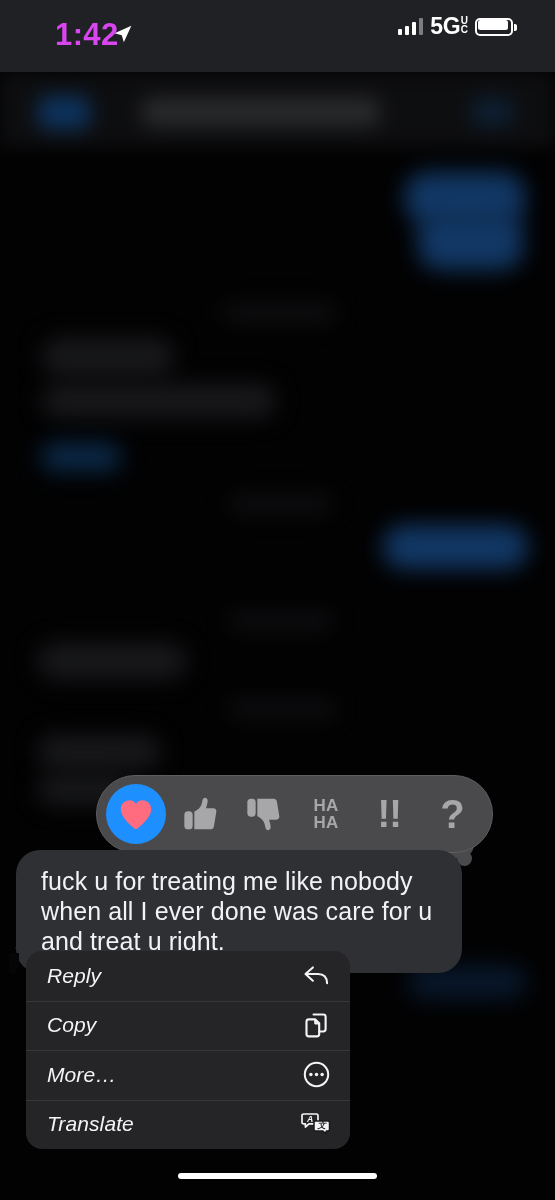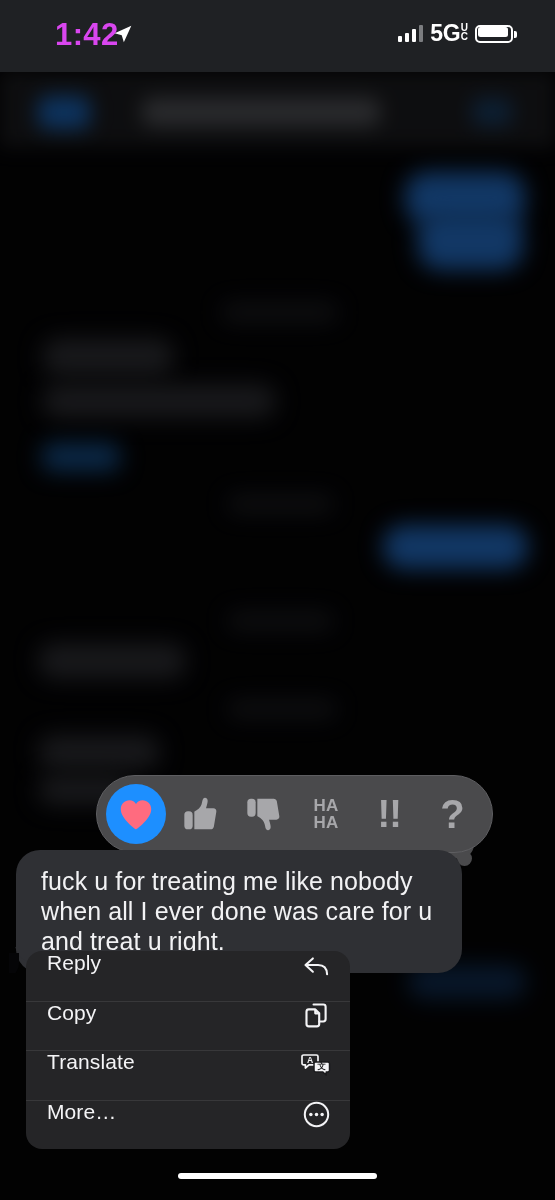--- a/index.html
+++ b/index.html
@@ -26,21 +26,21 @@
   .sb-time {
     position:absolute; left:55px; top:17px;
     font-size:31px; font-weight:700; color:#d946ef;
     letter-spacing:.4px;
   }
   .sb-loc {
     position:absolute; left:113px; top:24px;
     width:20px; height:20px;
   }
   .sb-right {
-    position:absolute; right:42px; top:22px;
+    position:absolute; right:42px; top:15px;
     display:flex; align-items:center; gap:7px;
   }
   .sig { display:flex; align-items:flex-end; gap:2.5px; height:17px; }
   .sig i { display:block; width:4.5px; background:#fff; border-radius:1px; }
   .sig i:nth-child(1){ height:6px; }
   .sig i:nth-child(2){ height:9.5px; }
   .sig i:nth-child(3){ height:13px; }
   .sig i:nth-child(4){ height:17px; background:#7b7d80; }
   .net { display:flex; align-items:flex-start; color:#fff; }
   .net-main { font-size:23px; font-weight:600; line-height:1; letter-spacing:-.3px; }
@@ -196,22 +196,23 @@
     position:absolute; left:26px; top:951px;
     width:324px;
     background:#252527;
     border-radius:16px;
     overflow:hidden;
     z-index:40;
   }
   .ctx-row {
     position:relative;
     height:49.5px;
-    display:flex; align-items:flex-start;
+    display:flex; align-items:center;
     padding:0 19px 0 21px;
+    font-style:italic;
   }
   .ctx-row + .ctx-row::before {
     content:"";
     position:absolute; left:0; top:0;
     width:100%; height:1px;
     background:#38383a;
   }
   .ctx-label {
     flex:1;
     color:#f4f4f6;
@@ -367,39 +368,39 @@
       <span class="ctx-icon">
         <svg width="25" height="27" viewBox="0 0 22 24">
           <path d="M8.4 2.2 L17.0 2.2 C18.2 2.2 19.1 3.1 19.1 4.3 L19.1 15.2 C19.1 16.4 18.2 17.3 17.0 17.3 L13.5 17.3" fill="none" stroke="#f4f4f6" stroke-width="1.9" stroke-linecap="round" stroke-linejoin="round"></path>
           <path d="M9.9 6.6 L4.2 6.6 C3.0 6.6 2.1 7.5 2.1 8.7 L2.1 19.6 C2.1 20.8 3.0 21.7 4.2 21.7 L11.3 21.7 C12.5 21.7 13.4 20.8 13.4 19.6 L13.4 10.1 Z" fill="none" stroke="#f4f4f6" stroke-width="1.9" stroke-linejoin="round"></path>
           <path d="M9.9 6.6 L9.9 10.1 L13.4 10.1" fill="none" stroke="#f4f4f6" stroke-width="1.9" stroke-linejoin="round"></path>
         </svg>
       </span>
     </div>
 
     <div class="ctx-row">
+      <span class="ctx-label">More…</span>
+      <span class="ctx-icon">
+        <svg width="27" height="27" viewBox="0 0 24 24">
+          <circle cx="12" cy="12" r="10.4" fill="none" stroke="#f4f4f6" stroke-width="1.8"></circle>
+          <circle cx="7.0" cy="12" r="1.55" fill="#f4f4f6"></circle>
+          <circle cx="12" cy="12" r="1.55" fill="#f4f4f6"></circle>
+          <circle cx="17.0" cy="12" r="1.55" fill="#f4f4f6"></circle>
+        </svg>
+      </span>
+    </div>
+
+    <div class="ctx-row">
       <span class="ctx-label">Translate</span>
       <span class="ctx-icon">
         <svg width="30" height="26" viewBox="0 0 30 26">
           <path d="M2.6 3.0 L15.4 3.0 C16.3 3.0 17.0 3.7 17.0 4.6 L17.0 11.2 C17.0 12.1 16.3 12.8 15.4 12.8 L8.0 12.8 L4.4 16.0 L4.4 12.8 L2.6 12.8 C1.7 12.8 1.0 12.1 1.0 11.2 L1.0 4.6 C1.0 3.7 1.7 3.0 2.6 3.0 Z" fill="none" stroke="#f4f4f6" stroke-width="1.7" stroke-linejoin="round"></path>
           <text x="9.0" y="10.6" font-family="'Liberation Sans',sans-serif" font-size="8.6" font-weight="700" fill="#f4f4f6" text-anchor="middle">A</text>
           <path d="M14.6 10.0 L26.9 10.0 C27.8 10.0 28.5 10.7 28.5 11.6 L28.5 18.3 C28.5 19.2 27.8 19.9 26.9 19.9 L25.2 19.9 L25.2 23.0 L21.6 19.9 L14.6 19.9 C13.7 19.9 13.0 19.2 13.0 18.3 L13.0 11.6 C13.0 10.7 13.7 10.0 14.6 10.0 Z" fill="#f4f4f6" stroke="#1a1a1c" stroke-width="1.5" stroke-linejoin="round"></path>
           <text x="20.8" y="17.4" font-family="'Liberation Sans',sans-serif" font-size="8.4" font-weight="700" fill="#1a1a1c" text-anchor="middle">文</text>
         </svg>
       </span>
     </div>
-
-    <div class="ctx-row">
-      <span class="ctx-label">More…</span>
-      <span class="ctx-icon">
-        <svg width="27" height="27" viewBox="0 0 24 24">
-          <circle cx="12" cy="12" r="10.4" fill="none" stroke="#f4f4f6" stroke-width="1.8"></circle>
-          <circle cx="7.0" cy="12" r="1.55" fill="#f4f4f6"></circle>
-          <circle cx="12" cy="12" r="1.55" fill="#f4f4f6"></circle>
-          <circle cx="17.0" cy="12" r="1.55" fill="#f4f4f6"></circle>
-        </svg>
-      </span>
-    </div>
   </div>
 
   <div class="home-ind"></div>
 
 </div>
 
 </body></html>

